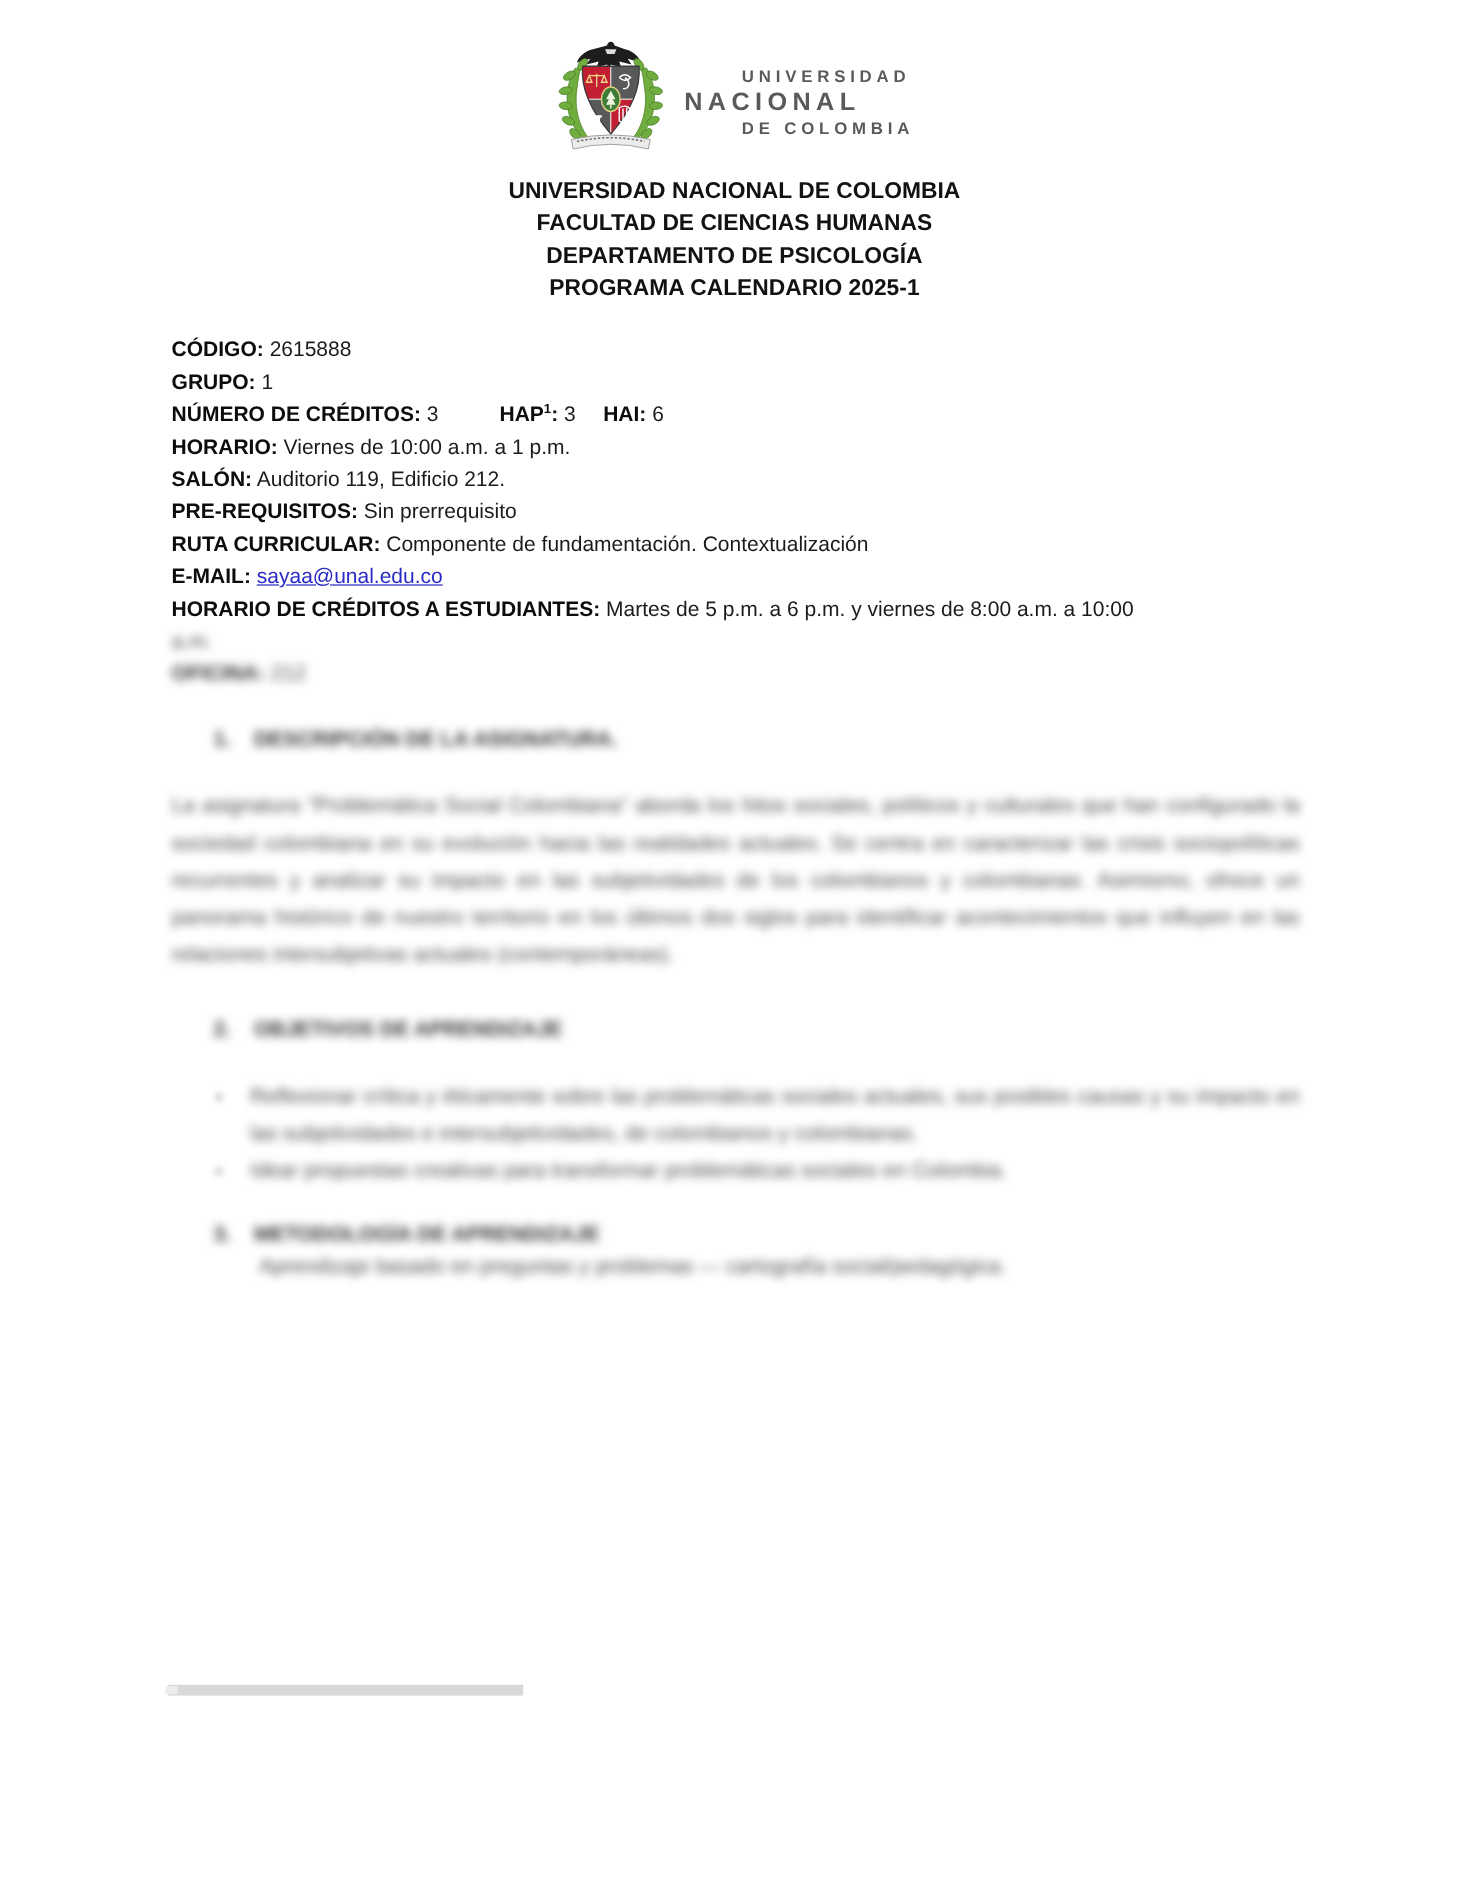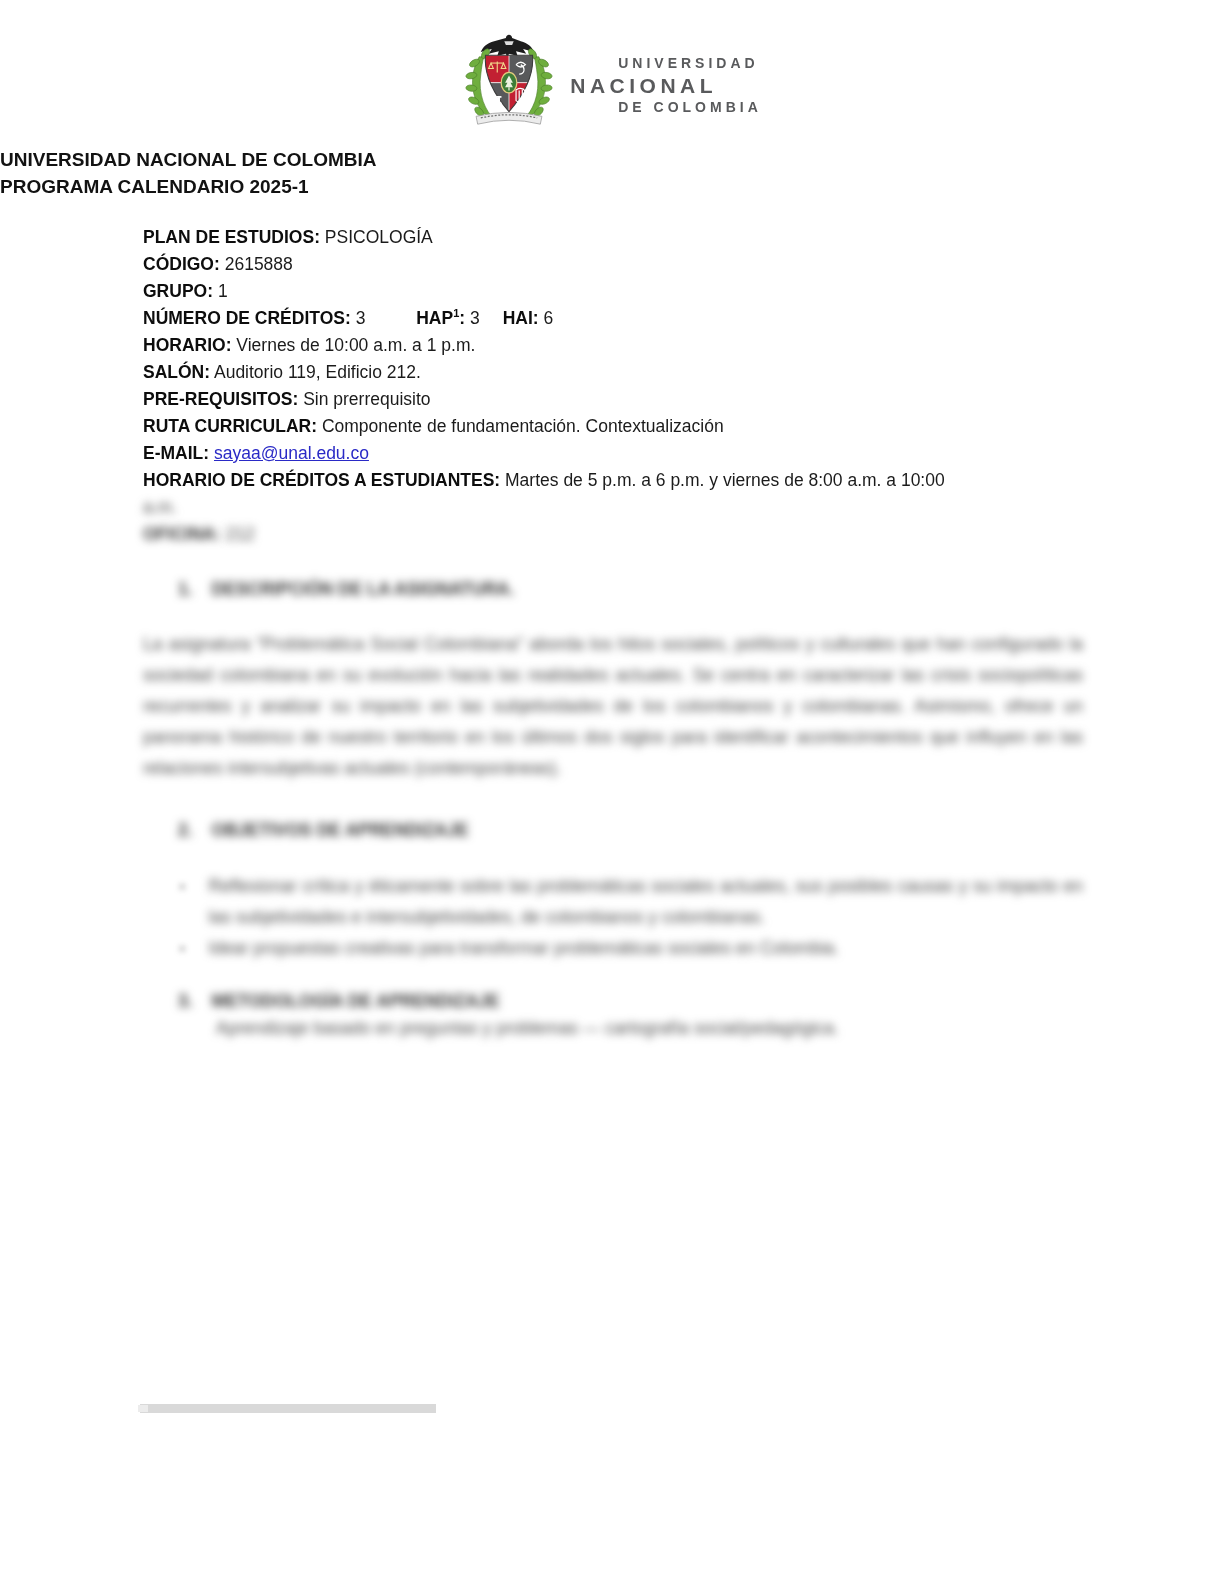--- a/index.html
+++ b/index.html
@@ -16,20 +16,21 @@
     display:flex;justify-content:center;align-items:center;
     gap:14px;padding-top:33px;
   }
   .crest{width:94px;height:104px;flex:0 0 auto;}
   .wordmark{display:flex;flex-direction:column;line-height:1;color:#595a5c;}
   .wm-small{font-size:14px;font-weight:bold;letter-spacing:4px;padding-left:48px;}
   .wm-big{font-size:21px;font-weight:bold;letter-spacing:4.5px;margin:5px 0 4px 0;}
   
   .doc-title{
     margin-top:9px;
+    text-align:center;
     font-weight:bold;
     font-size:19px;
     line-height:27px;
     color:#121212;
   }
   
   .content{
     margin:24px 141px 0 143px; 
     font-size:17.5px;
     line-height:27px;
@@ -166,30 +167,28 @@
     </svg>
     <div class="wordmark">
       <span class="wm-small">UNIVERSIDAD</span>
       <span class="wm-big">NACIONAL</span>
       <span class="wm-small">DE COLOMBIA</span>
     </div>
   </div>
 
   <div class="doc-title">
     <div>UNIVERSIDAD NACIONAL DE COLOMBIA</div>
+    <div>FACULTAD DE CIENCIAS HUMANAS</div>
+    <div>DEPARTAMENTO DE PSICOLOGÍA</div>
     <div>PROGRAMA CALENDARIO 2025-1</div>
   </div>
 
   <div class="content">
 
 
-    <div class="info-line">
-      <span class="lbl">PLAN DE ESTUDIOS:</span>
-      <span class="val">PSICOLOGÍA</span>
-    </div>
 
     <div class="info-line">
       <span class="lbl">CÓDIGO:</span>
       <span class="val">2615888</span>
     </div>
 
     <div class="info-line">
       <span class="lbl">GRUPO:</span>
       <span class="val">1</span>
     </div>

